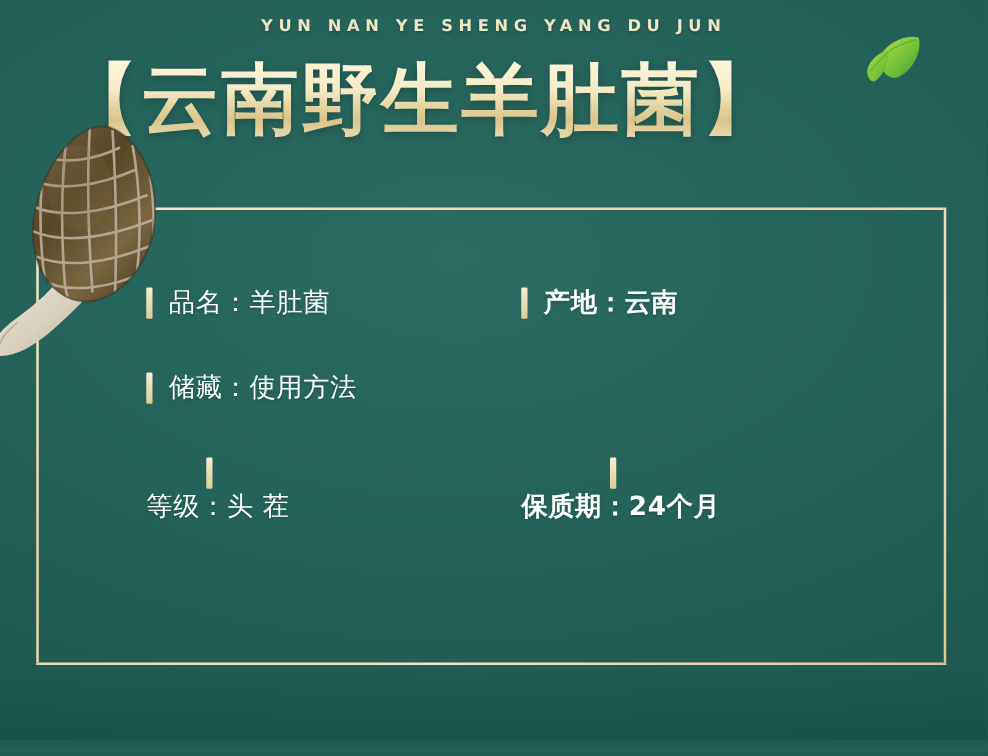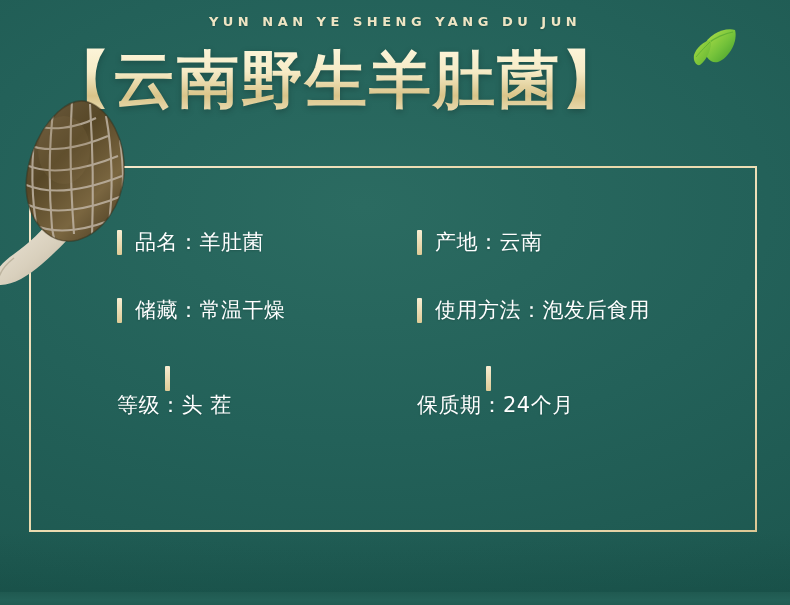--- a/index.html
+++ b/index.html
@@ -114,21 +114,21 @@
   .label {
     font-size:21px;
     color:#ffffff;
     letter-spacing:0.5px;
     white-space:nowrap;
     font-family:"DejaVu Sans","Liberation Sans",sans-serif;
     text-shadow:0 1px 2px rgba(0,0,0,0.16);
   }
 
   .c1 { left:117px;text-align:right; }
-  .c2 { left:417px; }
+  .c2 { left:417px;font-weight:bold; }
   .r1 { top:62px; }
   .r2 { top:130px; }
   .r3 { top:200px;flex-direction:column; }
 </style>
 </head>
 <body>
 
 <div class="banner">
 
   <div class="leaves">
@@ -209,27 +209,23 @@
       <span class="label">品名：羊肚菌</span>
     </div>
 
     <div class="info-item c2 r1">
       <span class="bar"></span>
       <span class="label">产地：云南</span>
     </div>
 
     <div class="info-item c1 r2">
       <span class="bar"></span>
-      <span class="label">储藏：常温干燥</span>
-    </div>
-
-    <div class="info-item c2 r2">
-      <span class="bar"></span>
-      <span class="label">使用方法：泡发后食用</span>
-    </div>
+      <span class="label">储藏：使用方法</span>
+    </div>
+
 
     <div class="info-item c1 r3">
       <span class="bar"></span>
       <span class="label">等级：头 茬</span>
     </div>
 
     <div class="info-item c2 r3">
       <span class="bar"></span>
       <span class="label">保质期：24个月</span>
     </div>

